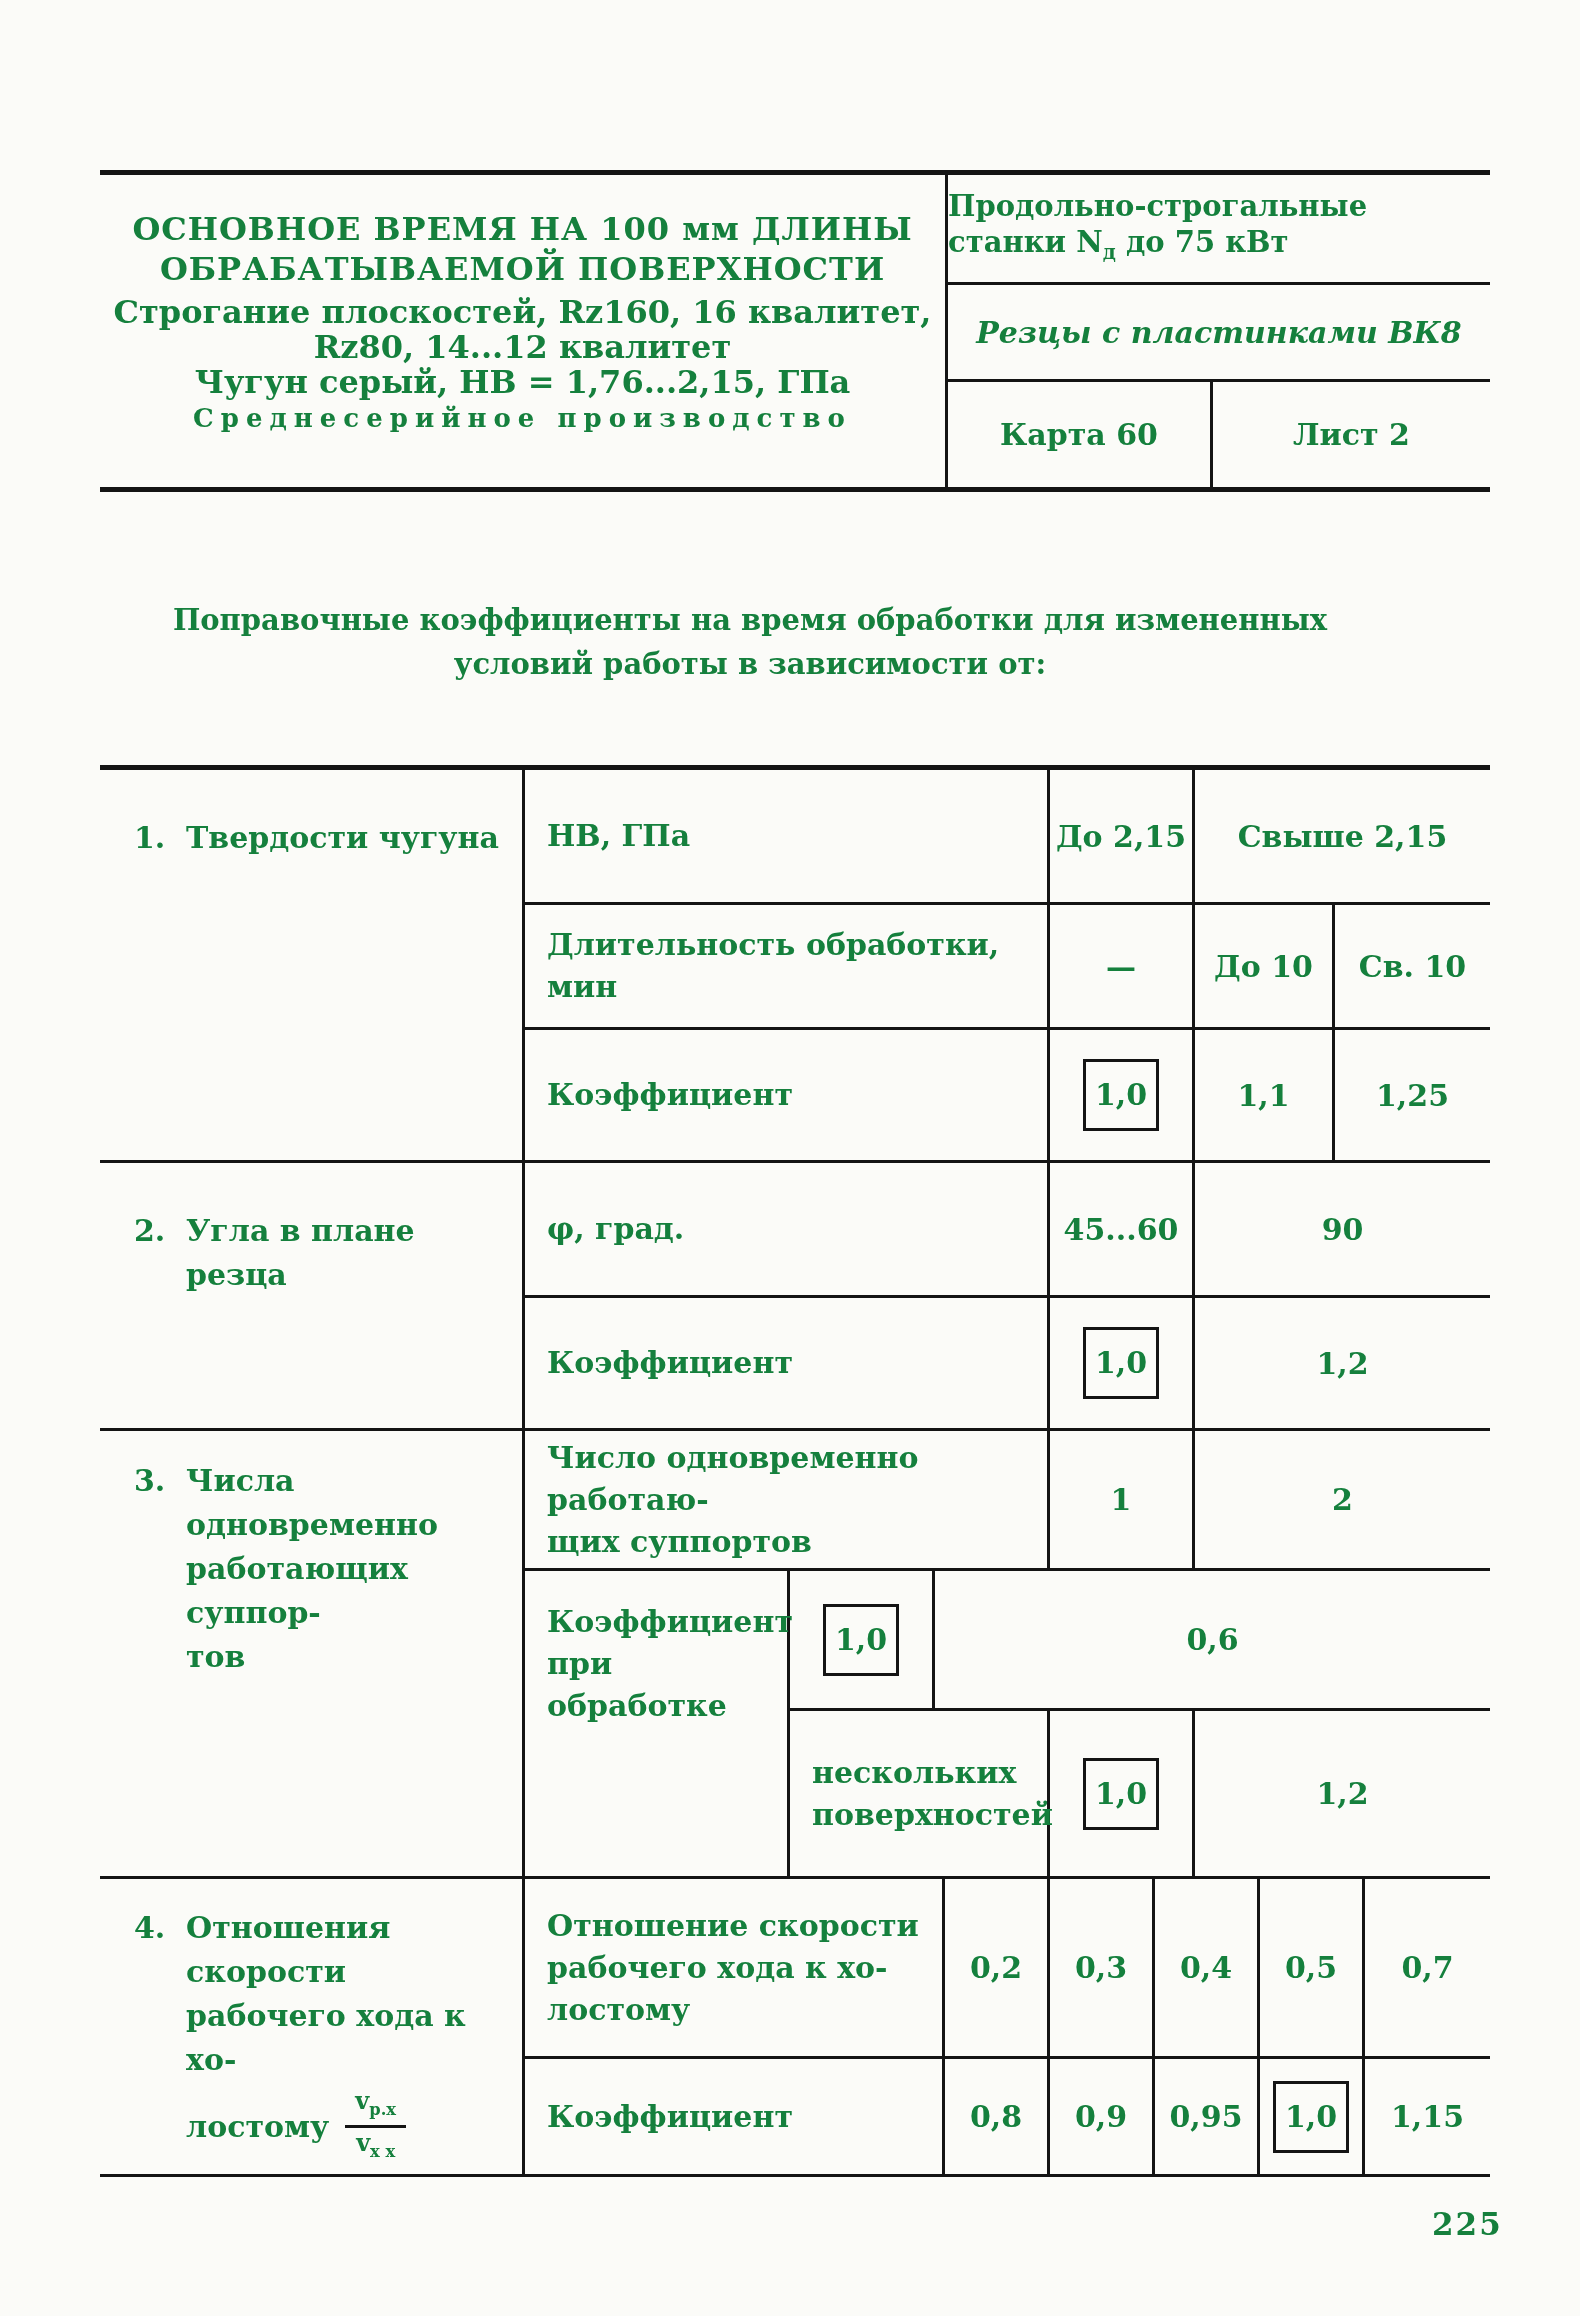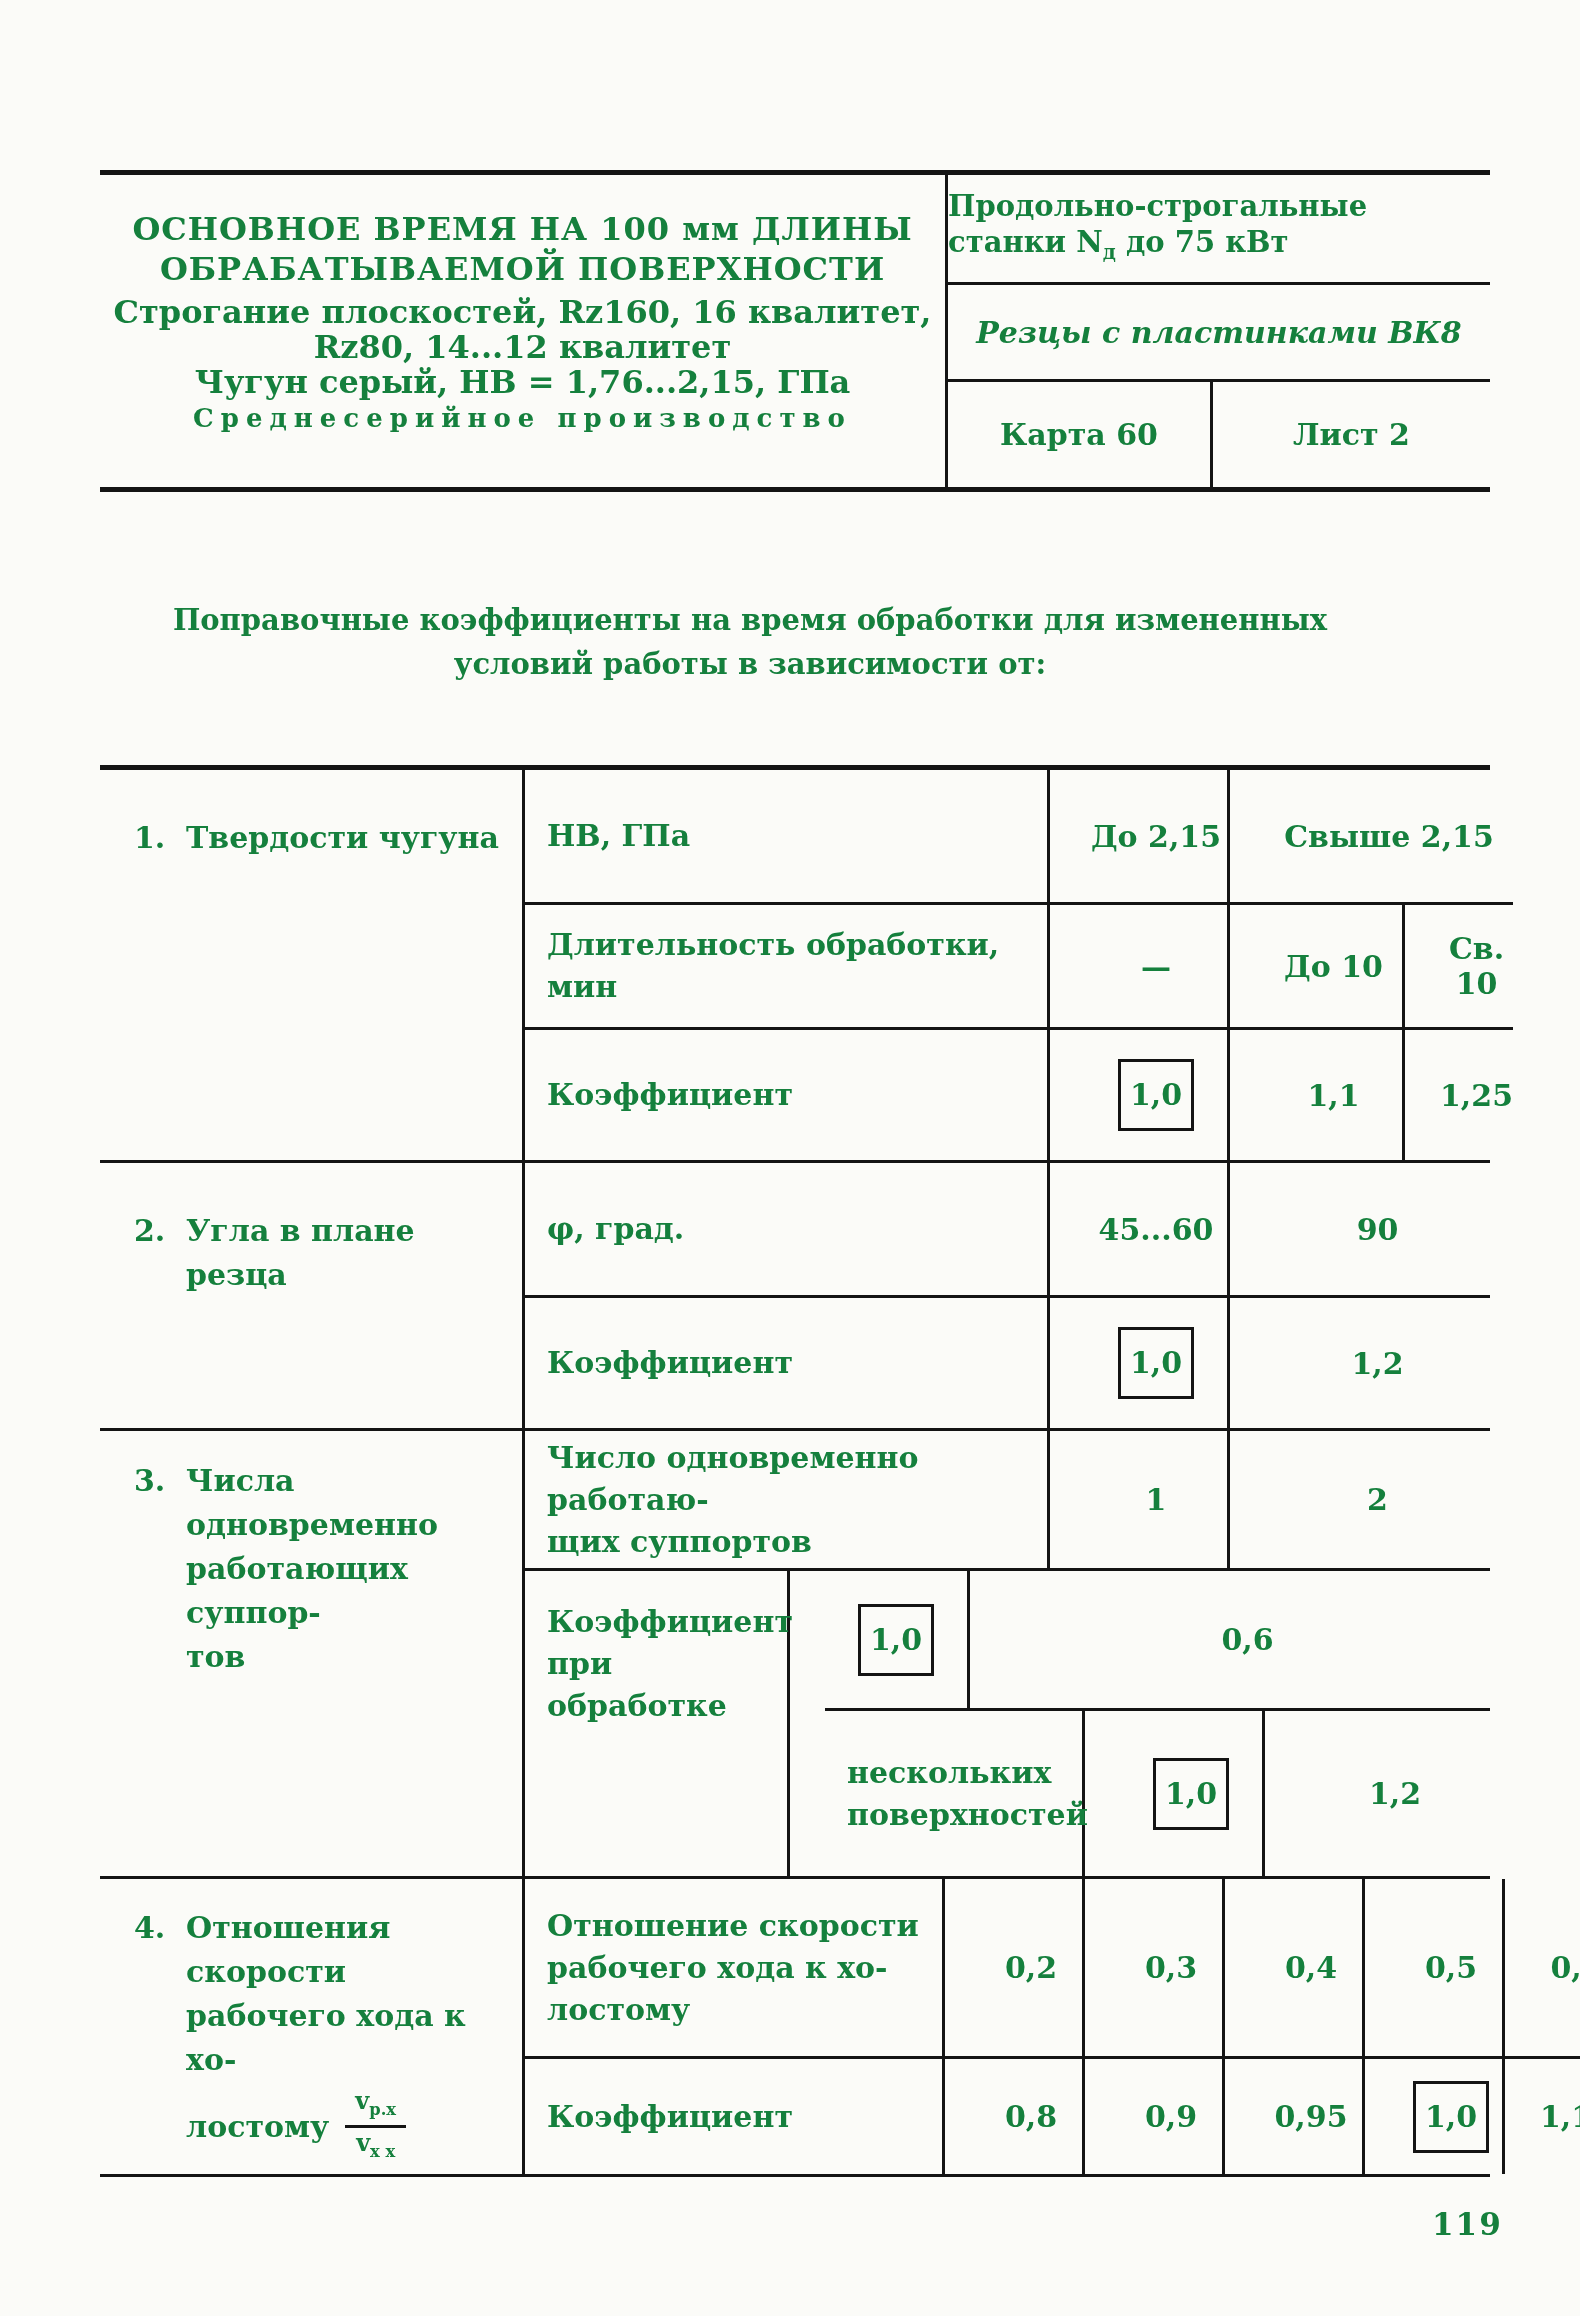--- a/index.html
+++ b/index.html
@@ -74,21 +74,21 @@
     padding-left: 34px; padding-right: 8px;
     display: flex; align-items: flex-start;
     line-height: 44px;
   }
   .pt46 { padding-top: 46px; }
   .pt28 { padding-top: 28px; }
   .pt27 { padding-top: 27px; }
   .lblnum { width: 52px; flex-shrink: 0; }
   .lbltext { flex: 1; }
   .tcontent { flex: 1; display: flex; flex-direction: column; }
-  .trow { display: flex; border-bottom: 3px solid #141414; gap: 35px; }
+  .trow { display: flex; border-bottom: 3px solid #141414; }
   .trow.last { border-bottom: none; }
   .cell {
     border-right: 3px solid #141414; flex-shrink: 0;
     display: flex; align-items: center;
   }
   .cell.end { border-right: none; }
   .cell.name { padding-left: 22px; padding-right: 10px; line-height: 42px; }
   .cell.multi { flex-direction: column; justify-content: center; align-items: flex-start; }
   .cell.multi > div { width: 100%; }
   .cell.val { justify-content: center; text-align: center; }
@@ -301,15 +301,15 @@
           <div class="cell val w105">
               <span class="boxed">1,0</span>
             </div>
           <div class="cell val grow end">1,15</div>
         </div>
       </div>
     </div>
 
   </div>
 
-  <div class="pagenum">119</div>
+  <div class="pagenum">225</div>
 
 </div>
 
 </body></html>

